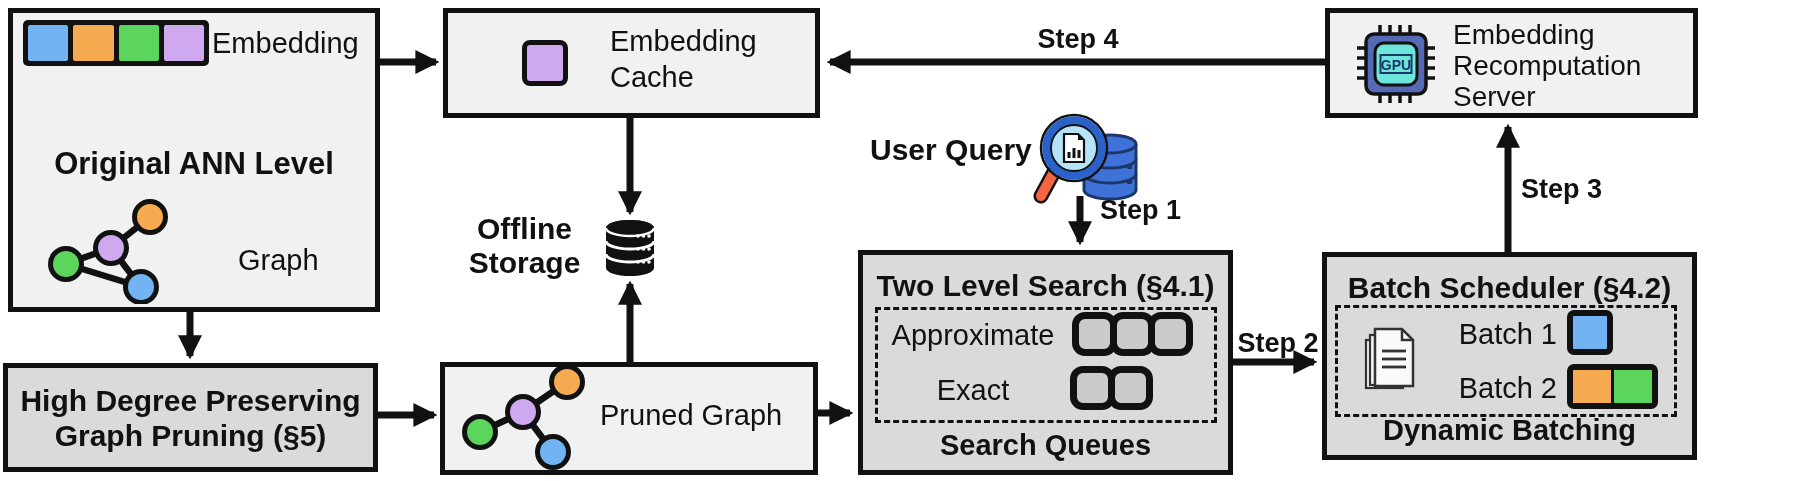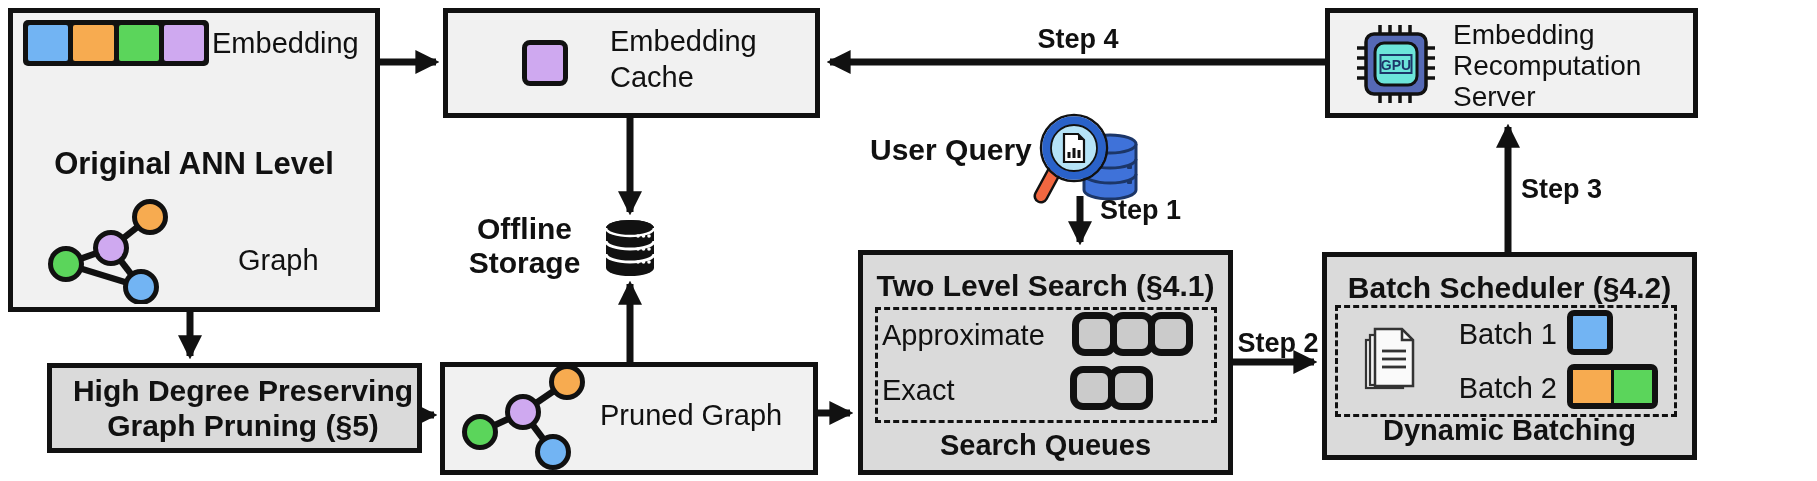--- a/index.html
+++ b/index.html
@@ -34,32 +34,32 @@
   .server-txt{position:absolute;left:123px;top:6px;width:240px;font-size:28px;line-height:31px;}
 
   #box-tls{left:858px;top:250px;width:375px;height:225px;padding-left:37px;}
   #box-batch{left:1322px;top:252px;width:375px;height:208px;}
   .panel-title{position:absolute;left:0;top:14px;width:100%;text-align:center;font-size:30px;font-weight:bold;white-space:nowrap;}
   .dashed{position:absolute;border:3px dashed #111;box-sizing:border-box;}
   #tls-dashed{left:12px;top:52px;width:342px;height:116px;}
   #batch-dashed{left:8px;top:48px;width:342px;height:112px;}
   .panel-caption{position:absolute;left:0;bottom:8px;width:100%;text-align:center;font-size:29px;white-space:nowrap;font-weight:bold;}
 
-  .qlabel{position:absolute;font-size:29px;text-align:left;white-space:nowrap;}
+  .qlabel{position:absolute;font-size:29px;text-align:center;white-space:nowrap;}
   .qrow{position:absolute;display:flex;}
   .qsq{width:45px;height:44px;background:var(--queue-fill);border:7px solid #111;border-radius:13px;box-sizing:border-box;}
   .qrow .qsq + .qsq{margin-left:-7px;}
 
   .batch-lbl{position:absolute;width:105px;text-align:right;font-size:29px;white-space:nowrap;}
   .b1-sq{position:absolute;left:229px;top:2px;width:46px;height:45px;background:var(--blue);
          border:6px solid #111;border-radius:7px;box-sizing:border-box;}
   .b2-row{position:absolute;left:229px;top:56px;display:flex;border:6px solid #111;border-radius:7px;background:#111;gap:3px;}
   .b2-cell{width:38px;height:33px;}
 
-  #box-hdp{left:3px;top:363px;width:375px;height:90px;display:flex;align-items:center;justify-content:flex-end;margin-left:44px;}
+  #box-hdp{left:3px;top:363px;width:375px;height:109px;display:flex;align-items:center;justify-content:center;}
   .hdp-txt{max-width:348px;text-align:center;font-size:30px;font-weight:bold;line-height:35px;}
 
   #box-pruned{left:440px;top:362px;width:378px;height:113px;}
   .pg-lbl{position:absolute;left:155px;top:32px;font-size:29px;white-space:nowrap;}
 
   .offline-lbl{position:absolute;left:452px;top:212px;width:145px;text-align:center;
                font-size:30px;font-weight:bold;line-height:34px;}
   .uq-lbl{position:absolute;left:870px;top:133px;font-size:30px;font-weight:bold;white-space:nowrap;}
 
   #step1{left:1100px;top:195px;}

